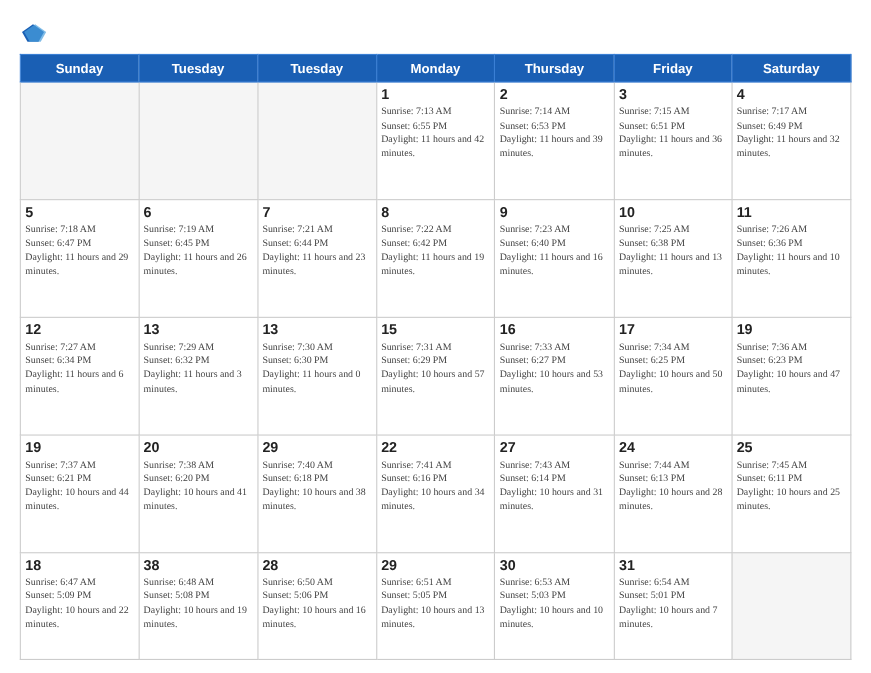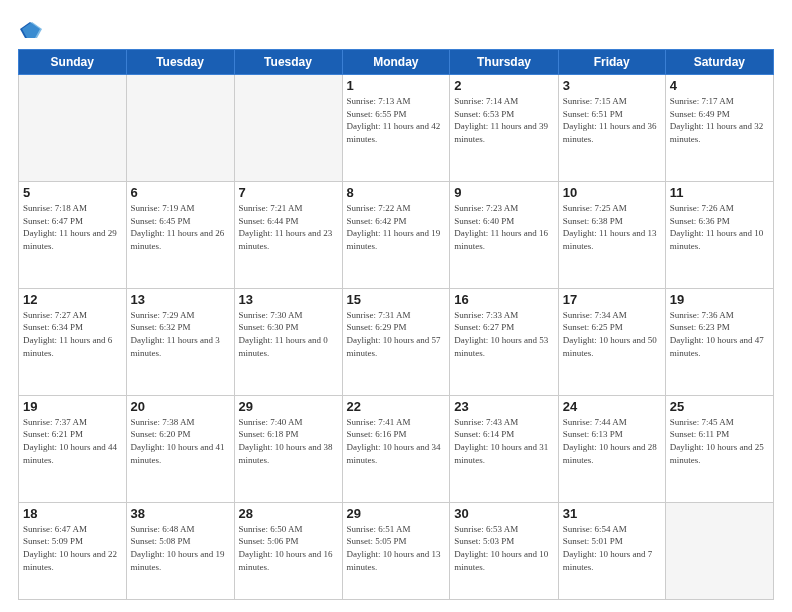--- a/index.html
+++ b/index.html
@@ -228,21 +228,21 @@
           </td>
           <td>
             <span class="day-number">29</span>
             <div class="day-info">Sunrise: 7:40 AM<br>Sunset: 6:18 PM<br>Daylight: 10 hours and 38 minutes.</div>
           </td>
           <td>
             <span class="day-number">22</span>
             <div class="day-info">Sunrise: 7:41 AM<br>Sunset: 6:16 PM<br>Daylight: 10 hours and 34 minutes.</div>
           </td>
           <td>
-            <span class="day-number">23</span>
+            <span class="day-number">27</span>
             <div class="day-info">Sunrise: 7:43 AM<br>Sunset: 6:14 PM<br>Daylight: 10 hours and 31 minutes.</div>
           </td>
           <td>
             <span class="day-number">24</span>
             <div class="day-info">Sunrise: 7:44 AM<br>Sunset: 6:13 PM<br>Daylight: 10 hours and 28 minutes.</div>
           </td>
           <td>
             <span class="day-number">25</span>
             <div class="day-info">Sunrise: 7:45 AM<br>Sunset: 6:11 PM<br>Daylight: 10 hours and 25 minutes.</div>
           </td>

